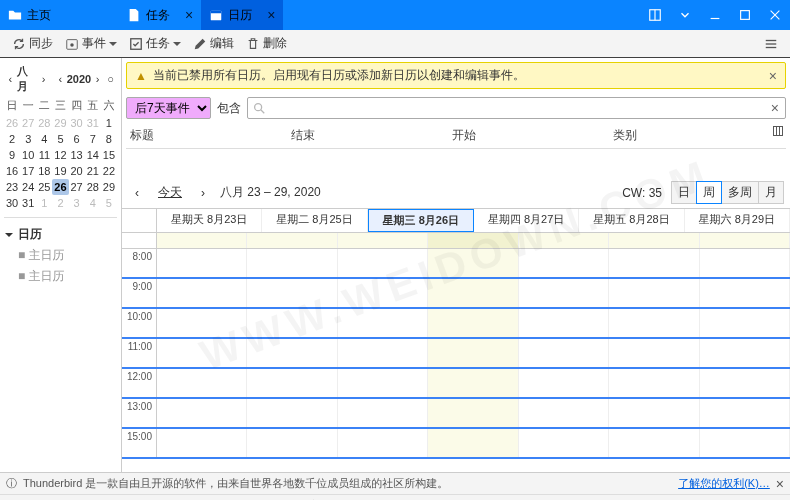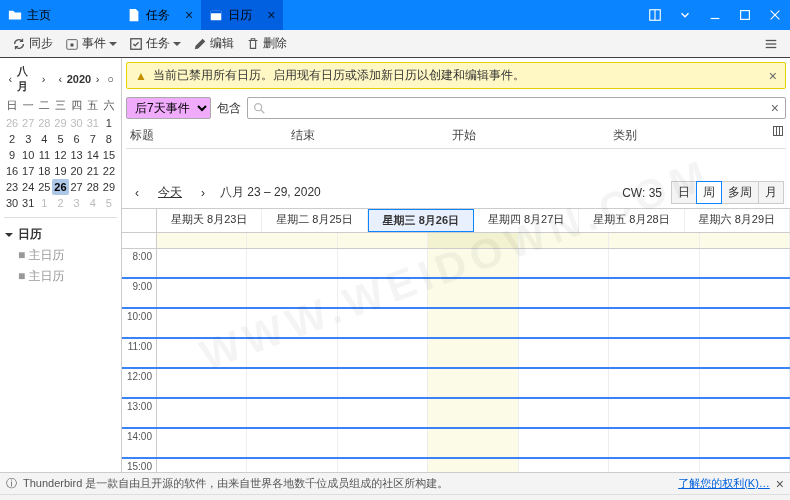--- a/index.html
+++ b/index.html
@@ -418,30 +418,20 @@
               <div class="time-col">13:00</div>
               <div class="day-col"></div>
               <div class="day-col"></div>
               <div class="day-col"></div>
               <div class="day-col today"></div>
               <div class="day-col"></div>
               <div class="day-col"></div>
               <div class="day-col"></div>
             </div>
             <div class="week-row">
-              <div class="time-col">14:00</div>
-              <div class="day-col"></div>
-              <div class="day-col"></div>
-              <div class="day-col"></div>
-              <div class="day-col today"></div>
-              <div class="day-col"></div>
-              <div class="day-col"></div>
-              <div class="day-col"></div>
-            </div>
-            <div class="week-row">
               <div class="time-col">15:00</div>
               <div class="day-col"></div>
               <div class="day-col"></div>
               <div class="day-col"></div>
               <div class="day-col today"></div>
               <div class="day-col"></div>
               <div class="day-col"></div>
               <div class="day-col"></div>
             </div>
           </div>

